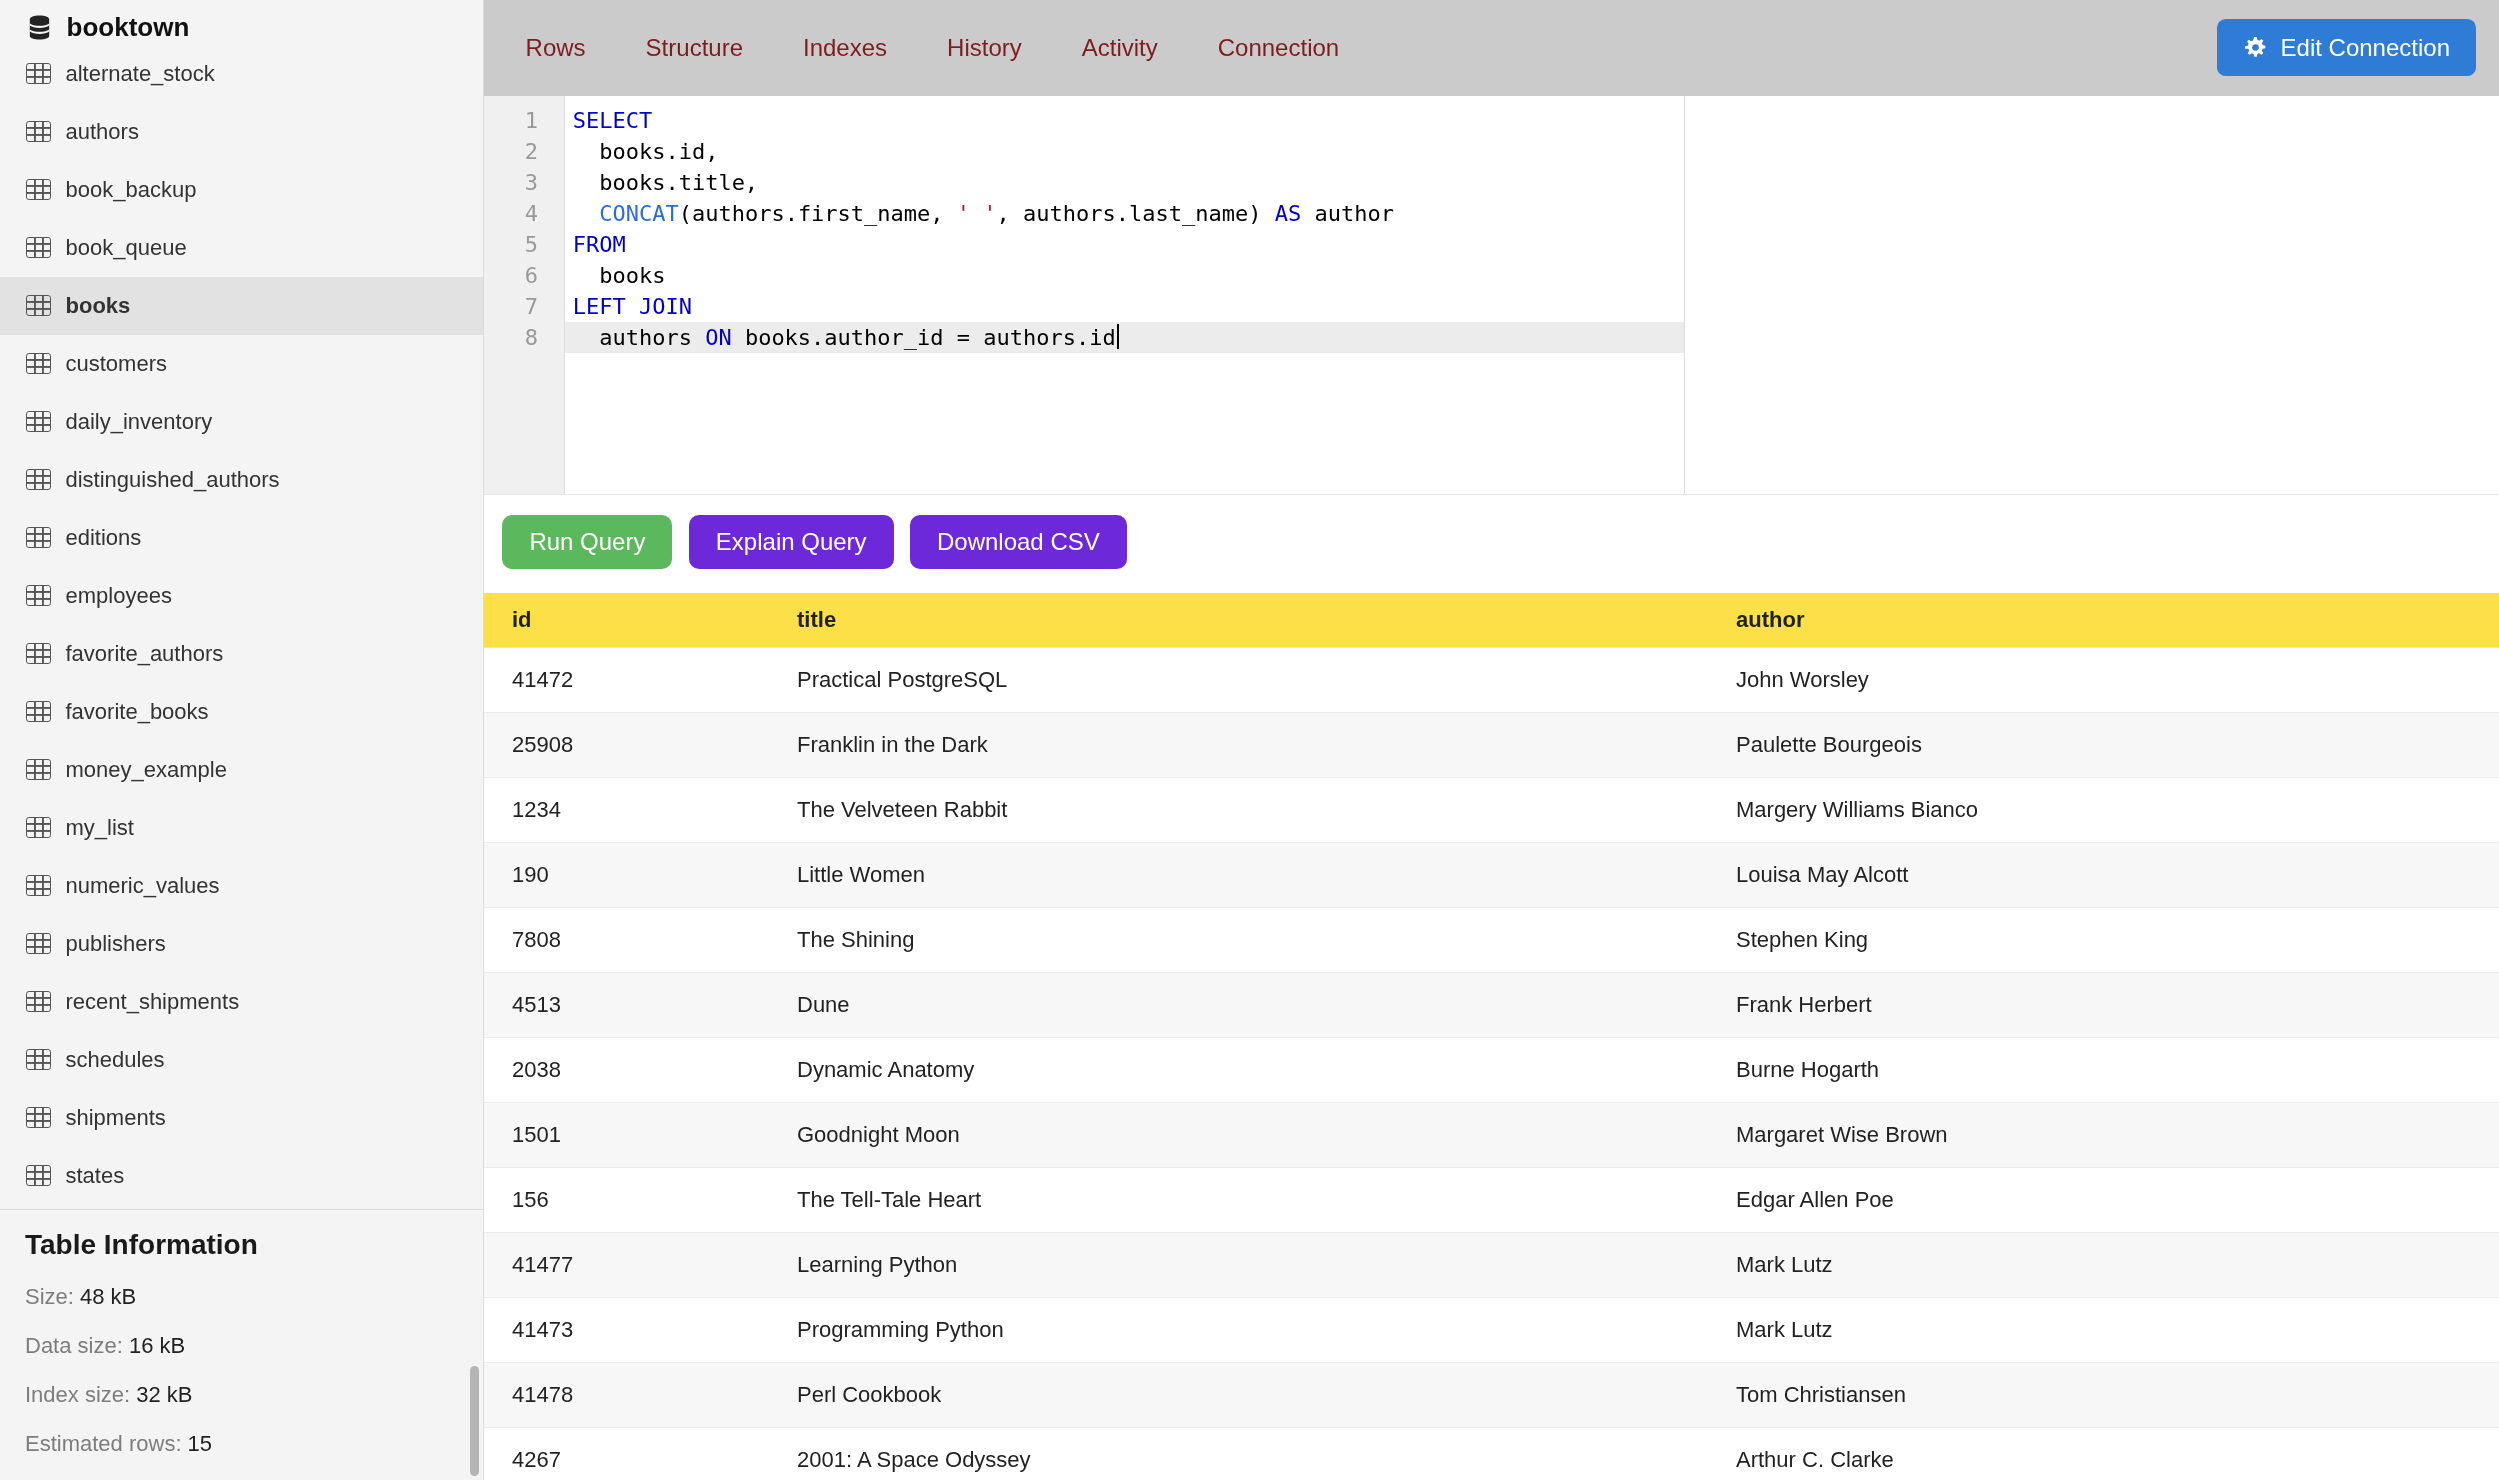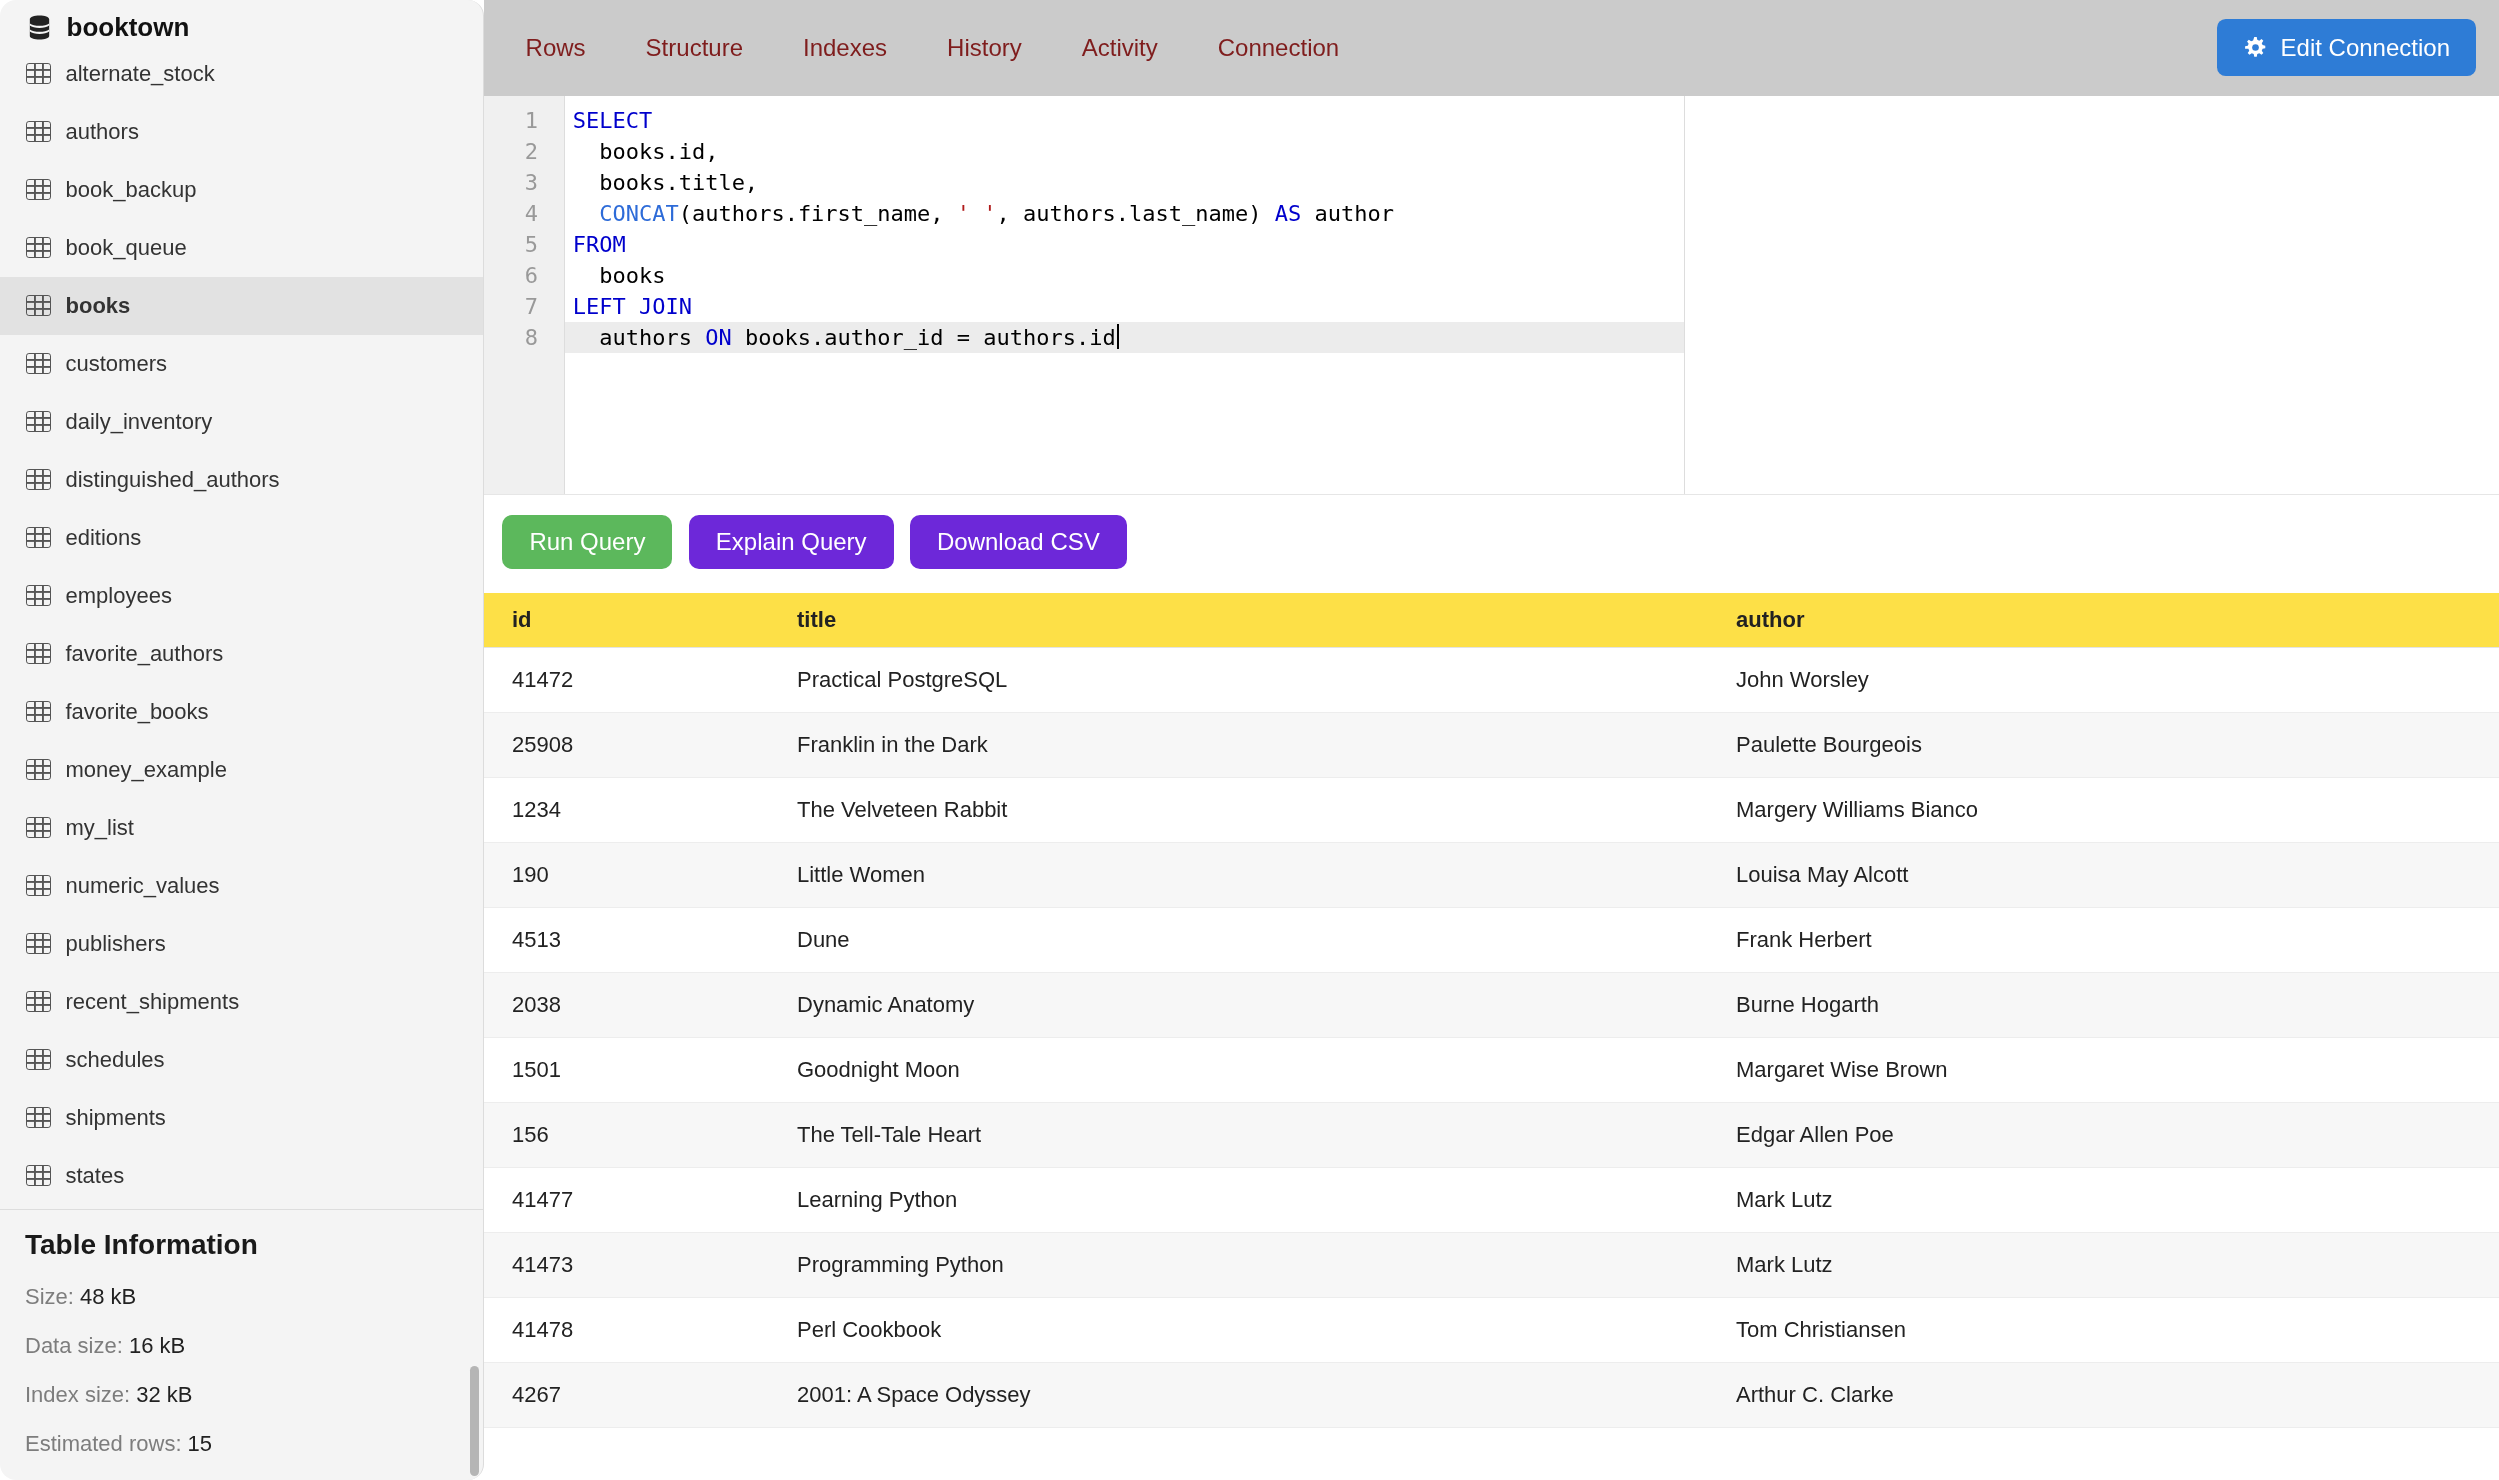--- a/index.html
+++ b/index.html
@@ -7,21 +7,21 @@
   body {
     width:2500px; height:1480px; overflow:hidden;
     font-family:"Liberation Sans", sans-serif;
     background:#ffffff; display:flex; color:#222;
   }
 
   
   .sidebar {
     width:484px; min-width:484px; height:100%;
     background:#f4f4f4; border-right:1px solid #dcdcdc;
-    position:relative; display:flex; flex-direction:column; overflow:hidden;border-radius:16px;
+    position:relative; display:flex; flex-direction:column; overflow:hidden;
   }
   .sidebar-header { height:64px; display:flex; align-items:center; gap:12.6px; padding:9.7px 0 0 25px; }
   .db-name { font-weight:bold; font-size:26px; color:#111; }
   .table-list { }
   .table-item {
     height:58px; display:flex; align-items:center; gap:14.5px;
     padding-left:26px; font-size:22px; color:#333; cursor:pointer;
   }
   .table-item.selected { background:#e2e2e2; font-weight:bold; }
   .tbl-icon {
@@ -310,20 +310,25 @@
             <td>1234</td>
             <td>The Velveteen Rabbit</td>
             <td>Margery Williams Bianco</td>
           </tr>
           <tr>
             <td>190</td>
             <td>Little Women</td>
             <td>Louisa May Alcott</td>
           </tr>
           <tr>
+            <td>7808</td>
+            <td>The Shining</td>
+            <td>Stephen King</td>
+          </tr>
+          <tr>
             <td>4513</td>
             <td>Dune</td>
             <td>Frank Herbert</td>
           </tr>
           <tr>
             <td>2038</td>
             <td>Dynamic Anatomy</td>
             <td>Burne Hogarth</td>
           </tr>
           <tr>

